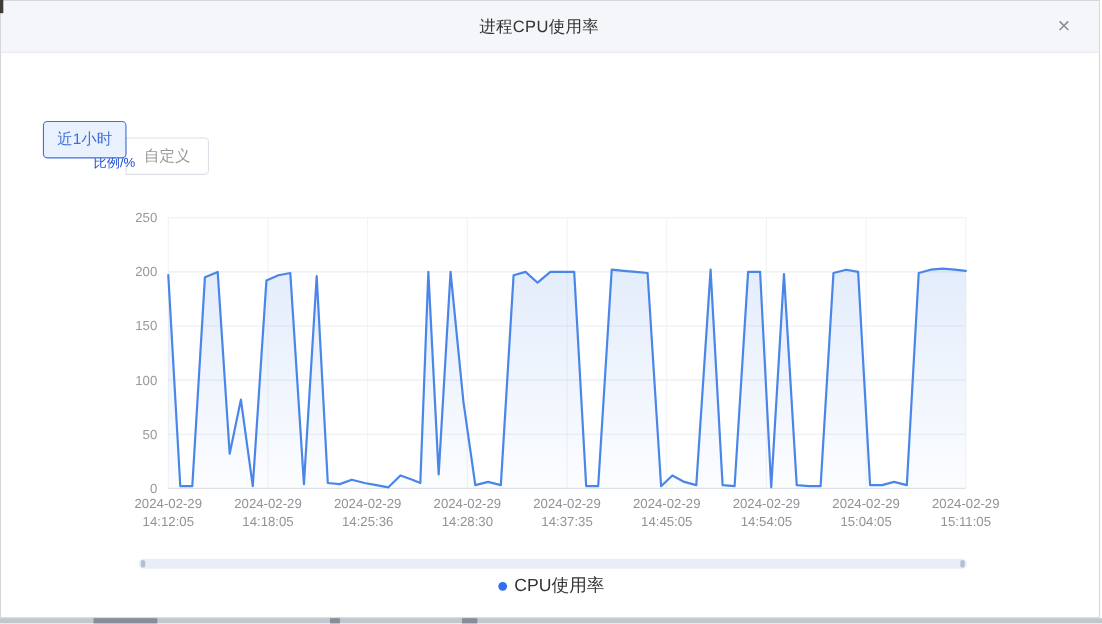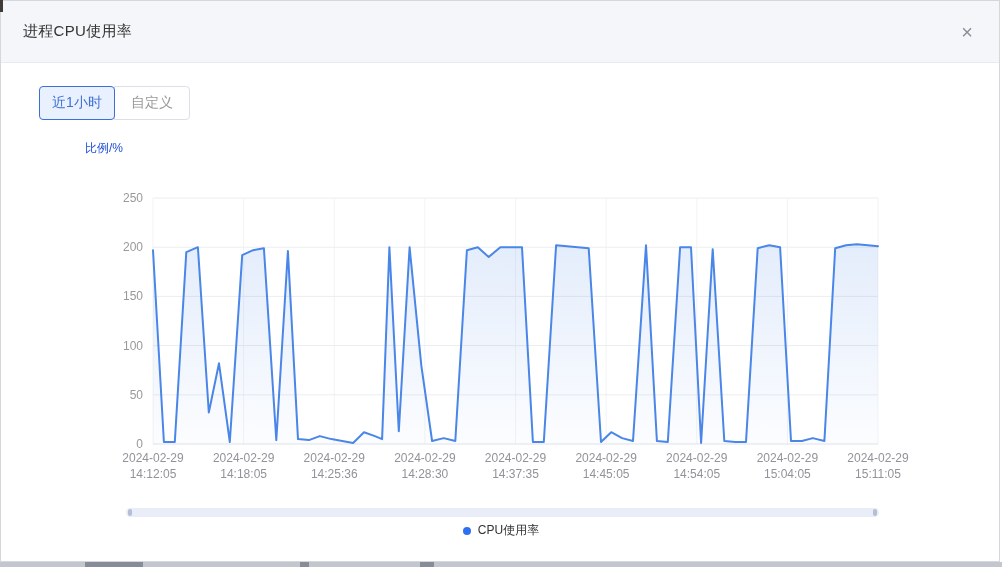--- a/index.html
+++ b/index.html
@@ -3,47 +3,47 @@
 <meta charset="utf-8">
 <style>
   * { box-sizing: border-box; margin: 0; padding: 0; }
   html,body { background:#fff; }
   body { font-family: "Liberation Sans", sans-serif; }
   .screen { position:relative; width:1002px; height:567px; background:#fff; overflow:hidden; }
 
   .modal { position:absolute; left:0; top:0; width:1000px; height:562px;
            background:#fff; border:1px solid #d4d7dc; }
 
-  .dialog-header { height:62px; background:#f4f6f9; border-bottom:1px solid #e8eaee;
-                   display:flex; align-items:center; padding:0 22px; }
+  .dialog-header { height:47px; background:#f4f6f9; border-bottom:1px solid #e8eaee;
+                   display:flex; align-items:center; padding:0 22px;text-align:center; }
   .dialog-title { font-size:15px; color:#333; font-weight:500; flex:1; letter-spacing:.3px; }
   .close-btn { font-size:20px; color:#8a8f99; line-height:1; cursor:pointer; padding:2px 4px; }
 
   .tabs { position:absolute; left:38px; top:85px; display:flex; }
   .tab-btn { width:76px; height:34px; background:#fff; border:1px solid #dcdfe6;
              color:#999; font-size:14px; display:flex; align-items:center; justify-content:center;
              margin-left:-1px; cursor:pointer; font-family:"Liberation Sans",sans-serif; position:relative; }
-  .tab-btn:first-child { margin-left:0; border-radius:4px 0 0 4px; }
-  .tab-btn:last-child { border-radius:0 4px 4px 0; }
+  .tab-btn:first-child { margin-left:0; border-radius:4px 0 0 4px;margin-top:24px; }
+  .tab-btn:last-child { border-radius:0 4px 4px 0;margin-top:39px; }
   .tab-btn.active { background:#eaf1fe; border:1px solid var(--accent,#4f86e8);
                     color:var(--accent,#3a6fd8); z-index:2; border-radius:4px; }
 
   .unit-label { position:absolute; left:84px; top:139px; font-size:12px; color:#1d4ed8; }
 
   #chart-svg { position:absolute; left:0; top:0; pointer-events:none; }
 
   .chart-scrollbar { position:absolute; left:125px; top:507px; width:753px; height:9px;
                      background:#e9edf8; border-radius:5px; }
   .sb-handle { position:absolute; top:1px; width:4px; height:7px; background:#b3bfd6; border-radius:2px; }
   .sb-handle.left { left:2px; } .sb-handle.right { right:2px; }
 
   .legend { position:absolute; left:0; top:521px; width:1000px;
             display:flex; align-items:center; justify-content:center; gap:7px; cursor:pointer; }
   .legend-dot { width:8px; height:8px; border-radius:50%; background:var(--line,#2f6ff2); display:inline-block; }
-  .legend-text { font-size:12px; color:#333; }
+  .legend-text { font-size:16px; color:#333; }
 
   .bottom-strip { position:absolute; left:0; top:562px; width:1002px; height:5px; background:#c3c7cd; }
   .strip-block { position:absolute; top:0; height:5px; background:#868d99; }
   .corner-artifact { position:absolute; left:0; top:0; width:3px; height:12px; background:#3f3c38; }
 </style>
 </head>
 <body>
 
 <div class="screen">
   <div class="modal">

